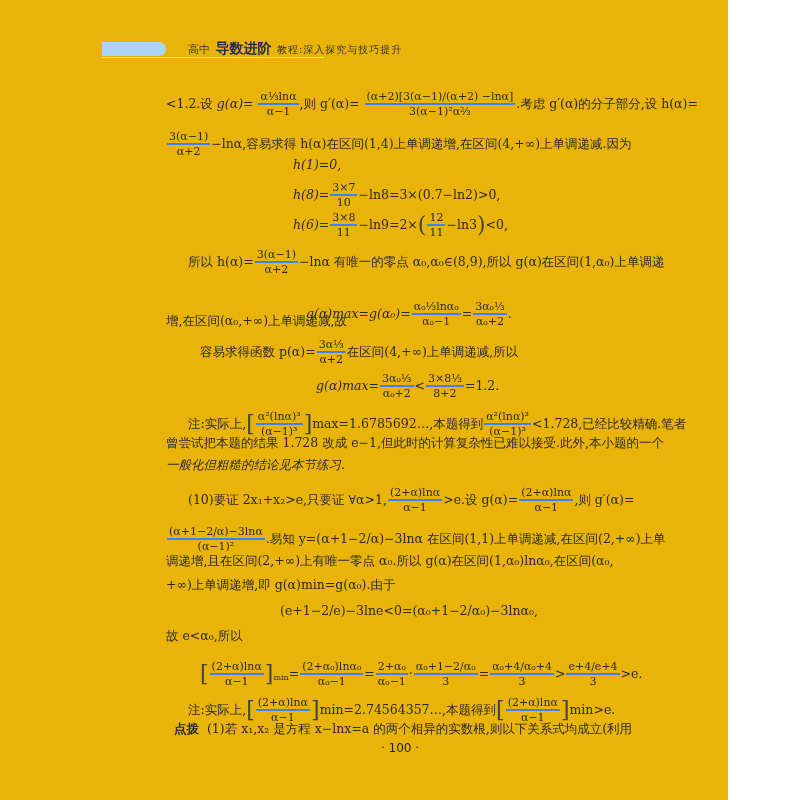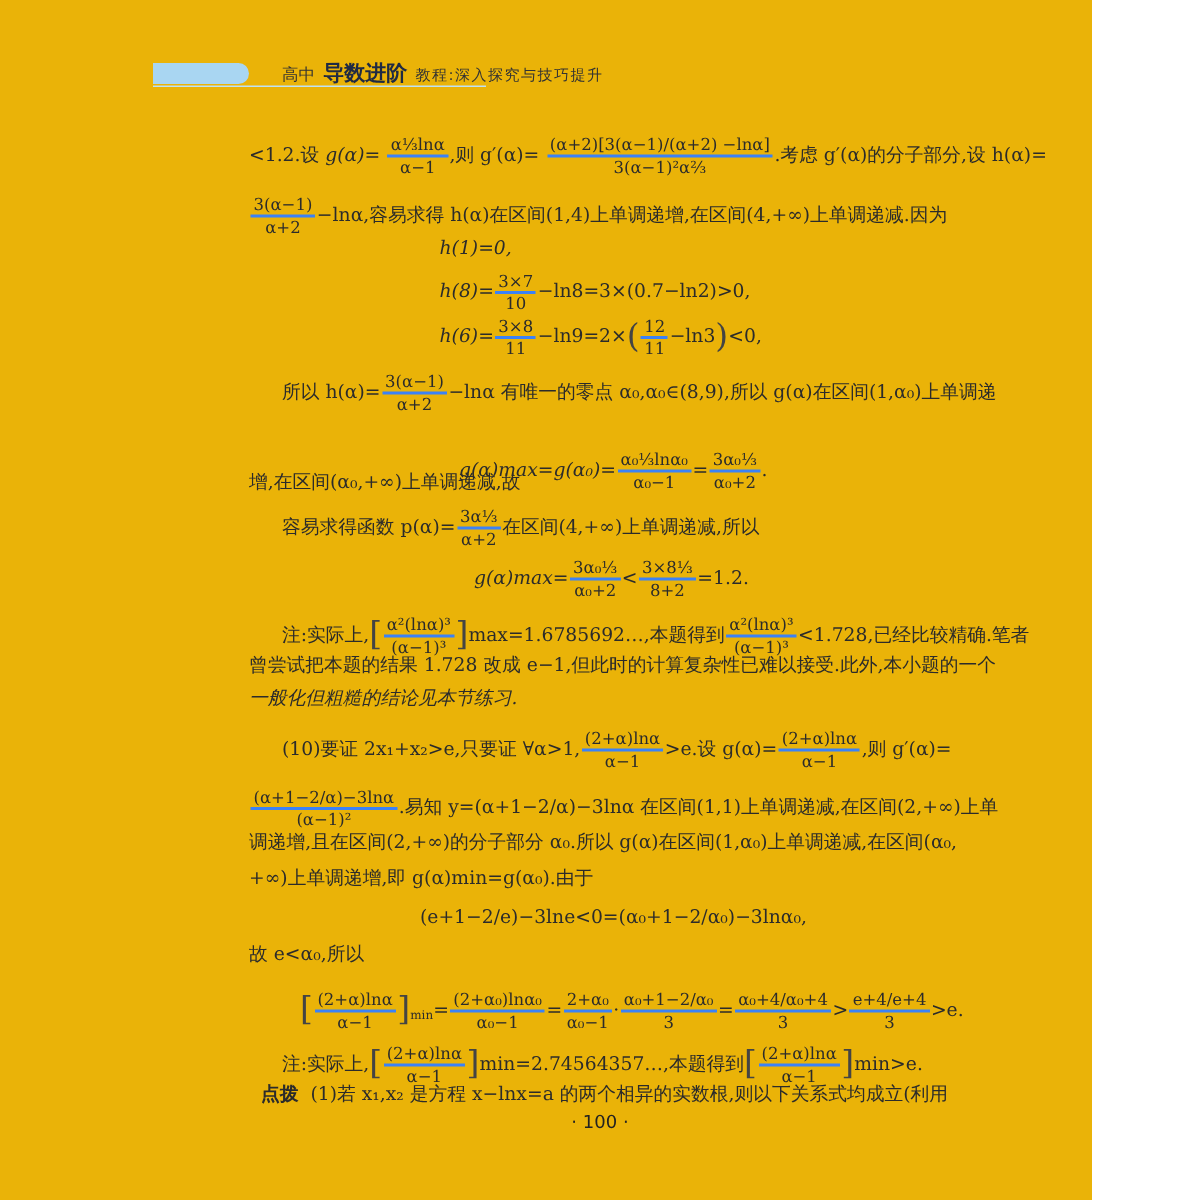--- a/index.html
+++ b/index.html
@@ -96,21 +96,21 @@
   <div class="ln" style="left:306px;top:300px;">
     <i>g(α)max=g(α₀)=</i><span class="frac">
         <span class="num">α₀⅓lnα₀</span>
         <span class="den">α₀−1</span>
       </span><span>=</span><span class="frac">
         <span class="num">3α₀⅓</span>
         <span class="den">α₀+2</span>
       </span><span>.</span>
   </div>
 
-  <div class="ln" style="left:188px;top:338px;">
+  <div class="ln" style="left:200px;top:338px;">
     <span>容易求得函数 p(α)=</span><span class="frac">
         <span class="num">3α⅓</span>
         <span class="den">α+2</span>
       </span><span>在区间(4,+∞)上单调递减,所以</span>
   </div>
 
   <div class="ln" style="left:316px;top:372px;">
     <i>g(α)max=</i><span class="frac">
         <span class="num">3α₀⅓</span>
         <span class="den">α₀+2</span>
@@ -143,21 +143,21 @@
       </span><span>,则 g′(α)=</span>
   </div>
 
   <div class="ln" style="left:166px;top:525px;">
     <span class="frac">
         <span class="num">(α+1−2/α)−3lnα</span>
         <span class="den">(α−1)²</span>
       </span><span>.易知 y=(α+1−2/α)−3lnα 在区间(1,1)上单调递减,在区间(2,+∞)上单</span>
   </div>
 
-  <div class="ln" style="left:166px;top:553px;"><span>调递增,且在区间(2,+∞)的分子部分 α₀.所以 g(α)在区间(1,α₀)上单调递减,在区间(α₀,</span></div>
+  <div class="ln" style="left:166px;top:553px;"><span>调递增,且在区间(2,+∞)上有唯一零点 α₀.所以 g(α)在区间(1,α₀)lnα₀,在区间(α₀,</span></div>
   <div class="ln" style="left:166px;top:577px;"><span>+∞)上单调递增,即 g(α)min=g(α₀).由于</span></div>
   <div class="ln" style="left:280px;top:603px;"><span>(e+1−2/e)−3lne&lt;0=(α₀+1−2/α₀)−3lnα₀,</span></div>
   <div class="ln" style="left:166px;top:628px;"><span>故 e&lt;α₀,所以</span></div>
 
   <div class="ln" style="left:200px;top:660px;">
     <span class="brk">[</span><span class="frac">
         <span class="num">(2+α)lnα</span>
         <span class="den">α−1</span>
       </span><span class="brk">]</span><span class="sub0">min</span><span>=</span><span class="frac">
         <span class="num">(2+α₀)lnα₀</span>

